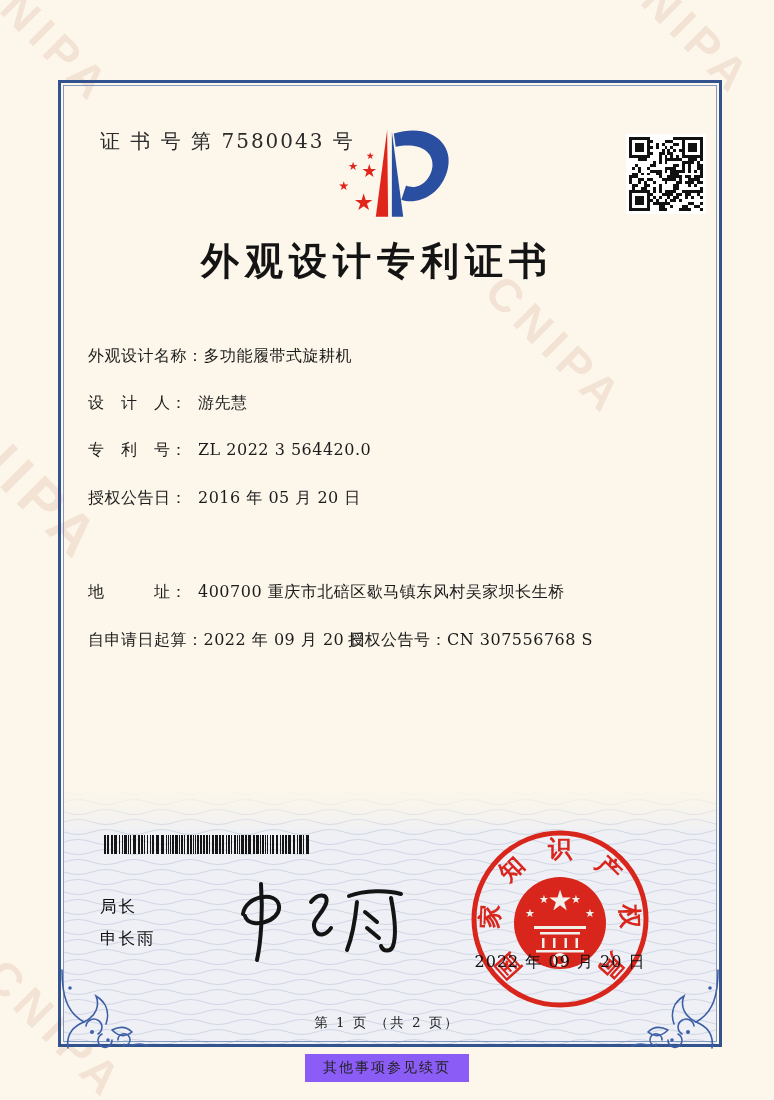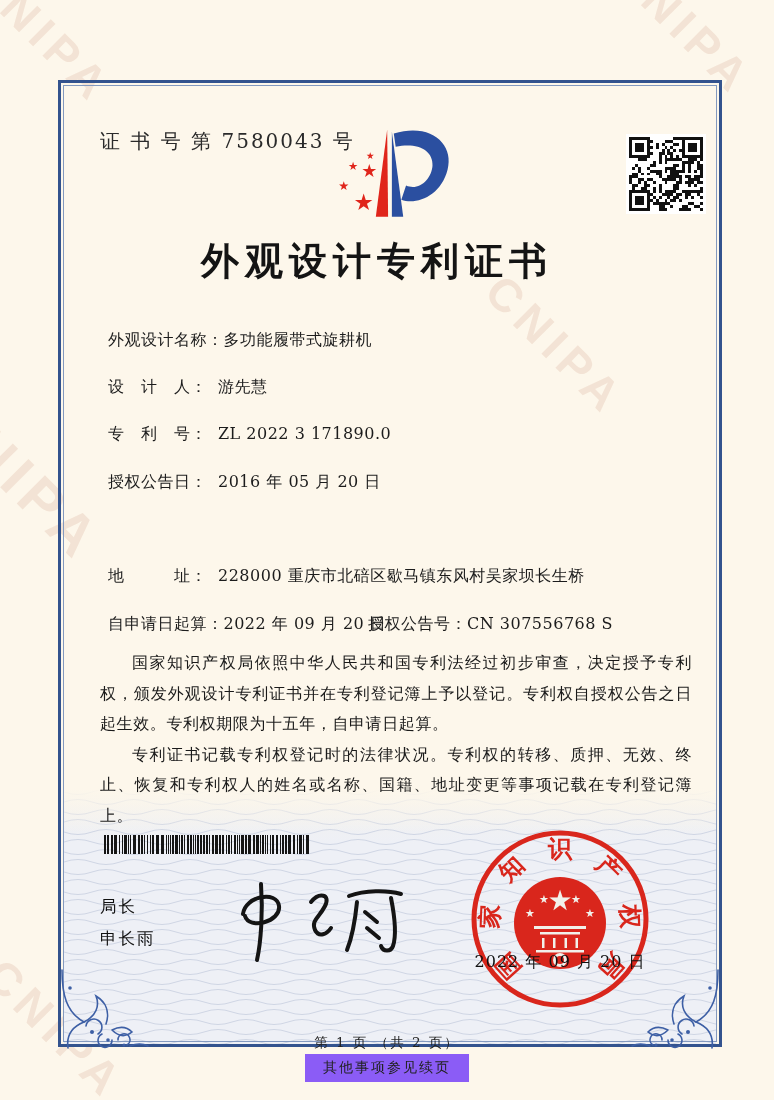--- a/index.html
+++ b/index.html
@@ -30,22 +30,22 @@
         background:linear-gradient(180deg,#fdf7eb,rgba(253,247,235,0));}
 
   .cert-no{position:absolute;left:100px;top:128px;font-size:20px;letter-spacing:2px;
         color:#2a2a2a;z-index:4;}
   .logo{position:absolute;left:322px;top:118px;z-index:4;}
   .qr{position:absolute;left:626px;top:134px;width:74px;height:74px;background:#fff;
         padding:3px;z-index:4;}
   .title{position:absolute;left:0;top:236px;width:754px;text-align:center;
         font-size:38px;font-weight:bold;letter-spacing:6px;color:#141414;z-index:4;}
 
-  .field{position:absolute;left:108px;font-size:16px;color:#1c1c1c;z-index:4;
-        letter-spacing:0.5px;white-space:nowrap;}
+  .field{position:absolute;left:88px;font-size:16px;color:#1c1c1c;z-index:4;
+        letter-spacing:0.5px;white-space:nowrap;margin-top:16px;}
   .flabel{display:inline-block;min-width:110px;}
   .f1{top:330px;} .f2{top:377px;} .f3{top:424px;} .f4{top:472px;}
   .f5{top:519px;} .f6{top:566px;} .f7{top:614px;}
   .pair2{position:absolute;left:260px;top:0;}
 
   .paragraphs{position:absolute;left:100px;top:648px;width:592px;z-index:4;}
   .paragraphs p{margin:0;font-size:16px;line-height:30.5px;text-indent:2em;
         letter-spacing:0.6px;text-align:justify;color:#1a1a1a;}
 
   .barcode{position:absolute;left:104px;top:835px;z-index:4;}
@@ -53,21 +53,21 @@
         color:#111;z-index:4;font-family:Liberation Serif, serif;}
   .dir-name{position:absolute;left:100px;top:928px;font-size:16.5px;letter-spacing:2px;
         color:#111;z-index:4;}
   .signature{position:absolute;left:215px;top:872px;z-index:4;}
 
   .seal{position:absolute;left:467px;top:826px;z-index:4;}
   .seal-date{position:absolute;left:468px;top:952px;width:184px;text-align:center;
         font-size:16px;color:#101010;letter-spacing:1px;z-index:5;}
 
   .page-info{position:absolute;left:0;top:1014px;width:774px;text-align:center;
-        font-size:13.5px;letter-spacing:2px;color:#222;z-index:4;margin-top:20px;}
+        font-size:13.5px;letter-spacing:2px;color:#222;z-index:4;}
   .corner{position:absolute;z-index:5;}
   .corner-l{left:56px;top:968px;}
   .corner-r{left:628px;top:968px;transform:scaleX(-1);}
 
   .continuation{position:absolute;left:0;top:1054px;width:774px;text-align:center;z-index:4;}
   .continuation span{display:inline-block;background:#8b5cf6;padding:5px 18px;
         font-size:14px;letter-spacing:2px;color:#222;}
 </style>
 </head>
 <body>
@@ -443,32 +443,28 @@
       <rect x="18" y="24" width="1" height="1" fill="#111"></rect>
       <rect x="19" y="24" width="1" height="1" fill="#111"></rect>
       <rect x="20" y="24" width="1" height="1" fill="#111"></rect>
       <rect x="24" y="24" width="1" height="1" fill="#111"></rect>
     </svg>
 
   <div class="title">外观设计专利证书</div>
 
   <div class="field f1"><span class="flabel">外观设计名称：</span><span>多功能履带式旋耕机</span></div>
   <div class="field f2"><span class="flabel">设　计　人：</span><span>游先慧</span></div>
-  <div class="field f3"><span class="flabel">专　利　号：</span><span>ZL 2022 3 171890.0</span></div>
+  <div class="field f3"><span class="flabel">专　利　号：</span><span>ZL 2022 3 564420.0</span></div>
   <div class="field f4"><span class="flabel">授权公告日：</span><span>2016 年 05 月 20 日</span></div>
-  <div class="field f6"><span class="flabel">地　　　址：</span><span>228000 重庆市北碚区歇马镇东风村吴家坝长生桥</span></div>
+  <div class="field f6"><span class="flabel">地　　　址：</span><span>400700 重庆市北碚区歇马镇东风村吴家坝长生桥</span></div>
   <div class="field f7">
     <span class="flabel">自申请日起算：</span><span>2022 年 09 月 20 日</span>
     <span class="pair2"><span>授权公告号：</span><span>CN 307556768 S</span></span>
   </div>
 
-  <div class="paragraphs">
-    <p>国家知识产权局依照中华人民共和国专利法经过初步审查，决定授予专利权，颁发外观设计专利证书并在专利登记簿上予以登记。专利权自授权公告之日起生效。专利权期限为十五年，自申请日起算。</p>
-    <p>专利证书记载专利权登记时的法律状况。专利权的转移、质押、无效、终止、恢复和专利权人的姓名或名称、国籍、地址变更等事项记载在专利登记簿上。</p>
-  </div>
 
   <svg id="barcode" class="barcode" width="206" height="19">
       <rect x="0" y="0" width="2" height="19" fill="#151515"></rect>
       <rect x="3" y="0" width="2" height="19" fill="#151515"></rect>
       <rect x="7" y="0" width="2" height="19" fill="#151515"></rect>
       <rect x="10" y="0" width="3" height="19" fill="#151515"></rect>
       <rect x="15" y="0" width="1" height="19" fill="#151515"></rect>
       <rect x="18" y="0" width="1" height="19" fill="#151515"></rect>
       <rect x="20" y="0" width="3" height="19" fill="#151515"></rect>
       <rect x="24" y="0" width="1" height="19" fill="#151515"></rect>

